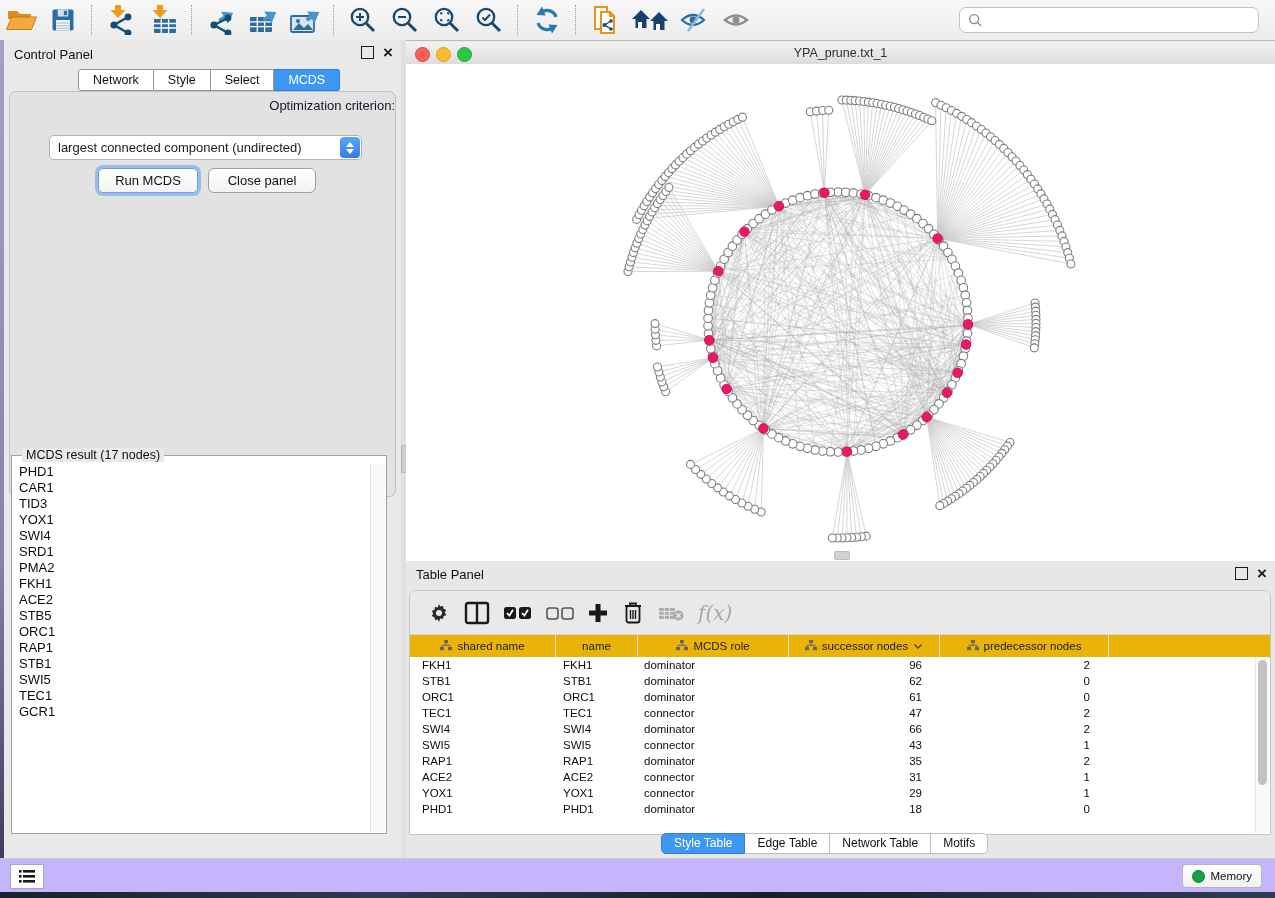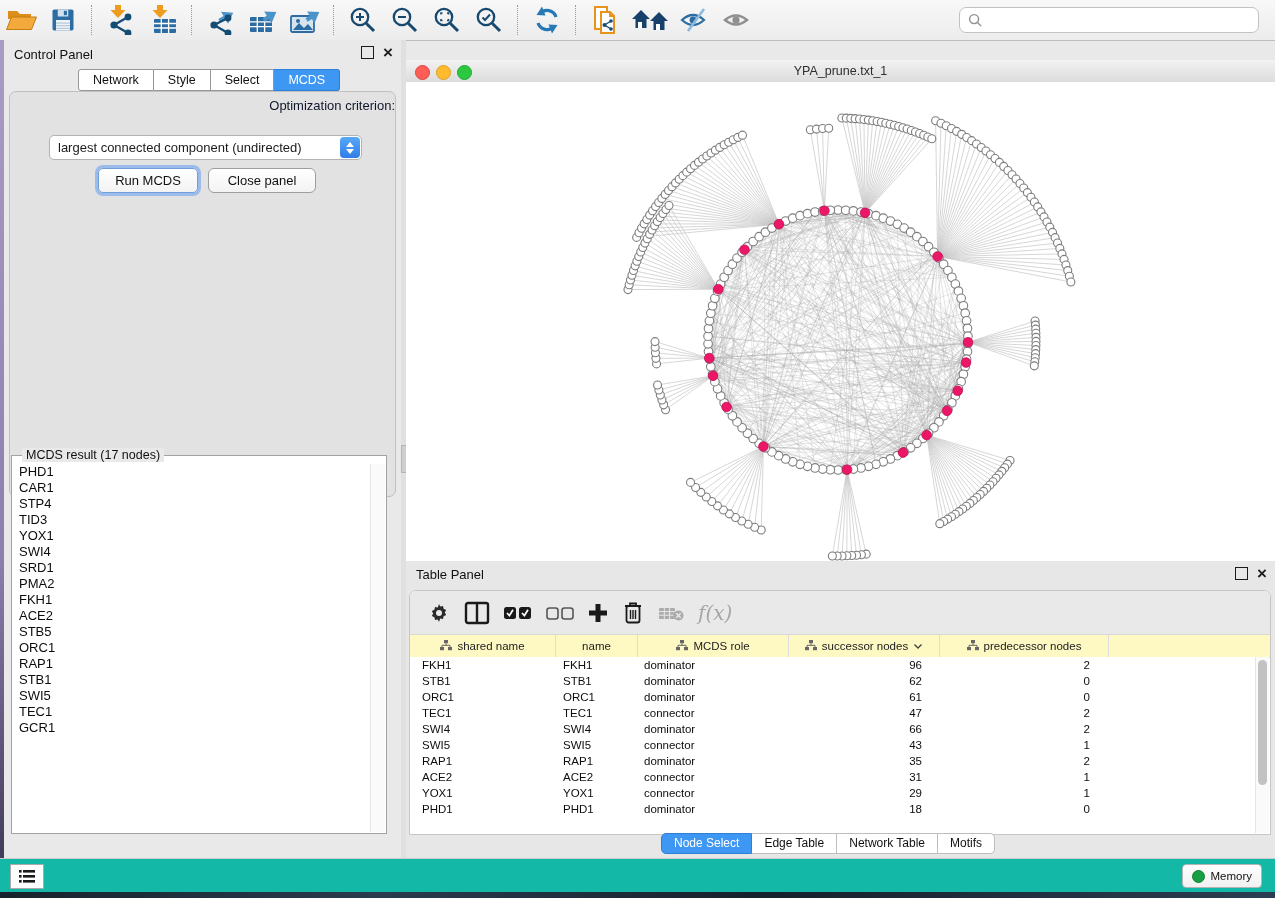--- a/index.html
+++ b/index.html
@@ -55,57 +55,57 @@
   #closepanel-btn{left:198px;width:106px;border-radius:6px;}
   #mcds-fieldset{position:absolute;left:7px;top:415px;width:374px;height:377px;
      border:1px solid #a2a2a2;background:#fff;}
   #mcds-legend{position:absolute;left:10px;top:-8px;background:#e9e9e9;padding:0 4px;font-size:12.5px;color:#111;}
   #mcds-list{position:absolute;left:1px;top:8px;right:15px;bottom:1px;overflow:hidden;background:#fff;}
   .mcds-item{font-size:13px;line-height:16px;padding-left:6px;color:#0c0c0c;}
   #mcds-scroll{position:absolute;right:1px;top:8px;width:14px;bottom:1px;background:#fafafa;border-left:1px solid #e4e4e4;}
   
   #net-divider{position:absolute;left:401px;top:40px;width:5px;height:818px;background:#e0e0e0;}
   #net-divider .handle{position:absolute;left:0px;top:405px;width:5px;height:26px;background:#cfcfcf;border:1px solid #b5b5b5;}
-  #network-window{position:absolute;left:406px;top:60px;width:869px;height:519px;}
+  #network-window{position:absolute;left:406px;top:42px;width:869px;height:519px;}
   #net-titlebar{position:absolute;left:0;top:0;right:0;height:22px;
      background:linear-gradient(#f2f2f2,#dcdcdc);border-bottom:1px solid #bdbdbd;
      display:flex;align-items:center;justify-content:center;}
   #net-title{font-size:12.5px;color:#2e2e2e;}
   .lights{position:absolute;left:9px;top:4.5px;display:flex;gap:6px;}
   .light{width:13px;height:13px;border-radius:50%;}
   .light.red{background:#ff5e57;border:0.5px solid #e0443e;}
   .light.yellow{background:#febb2e;border:0.5px solid #dfa023;}
   .light.green{background:#2bc840;border:0.5px solid #1eaa31;}
   #net-canvas{position:absolute;left:0;top:22px;right:0;bottom:0;background:#ffffff;}
   #net-hscroll{position:absolute;left:428px;bottom:1px;width:14px;height:7px;background:#d2d2d2;border:1px solid #bdbdbd;border-radius:2px;}
   
   #table-panel{position:absolute;left:406px;top:561px;width:869px;height:297px;background:#e7e7e7;}
   #tp-titlebar{position:absolute;left:0;top:0;right:0;height:26px;display:flex;align-items:center;}
   #tp-container{position:absolute;left:3px;top:29px;width:860px;height:243px;background:#fff;
      border:1px solid #c6c6c6;border-radius:7px 7px 0 0;overflow:hidden;}
   #tp-toolbar{position:absolute;left:0;top:0;right:0;height:43px;background:#e9e9e9;
      display:flex;align-items:center;gap:14px;padding-left:18px;}
   .tp-icon{display:flex;align-items:center;justify-content:center;height:30px;}
-  #tp-header{position:absolute;left:0;top:43px;right:0;height:22px;background:#fef9c3;
+  #tp-header{position:absolute;left:0;top:43px;right:0;height:22px;background:#eab308;
      border-top:1px solid #d7d7d7;border-bottom:1px solid #d7d7d7;display:flex;}
   .th-col{display:flex;align-items:center;justify-content:center;gap:5px;font-size:11.5px;color:#222;
      border-right:1px solid #ddd;position:relative;}
   #tp-rows{position:absolute;left:0;top:66px;right:14px;bottom:0;background:#fff;overflow:hidden;}
   .t-row{display:flex;height:16px;align-items:center;}
   .t-cell{font-size:11.5px;color:#0d0d0d;white-space:nowrap;overflow:hidden;}
   #tp-vscroll{position:absolute;right:1px;top:66px;width:13px;bottom:1px;background:#fafafa;border-left:1px solid #e6e6e6;}
   #tp-vthumb{position:absolute;left:1.5px;top:3px;width:9px;height:125px;background:#c2c2c2;border-radius:5px;}
   #tp-tabs{position:absolute;left:255px;top:272px;height:21px;display:flex;}
   .tp-tab{height:19px;line-height:19px;padding:0 12px;font-size:12px;background:#fff;
      border:1px solid #bdbdbd;border-left:none;color:#111;}
   .tp-tab:first-child{border-left:1px solid #bdbdbd;border-radius:5px 0 0 5px;}
   .tp-tab:last-child{border-radius:0 5px 5px 0;}
   .tp-tab.active{background:#3e97f2;border-color:#2f7fd6;color:#fff;}
   
-  #status-bar{position:absolute;left:0;top:858px;width:1275px;height:33px;background:#14b8a6;
+  #status-bar{position:absolute;left:0;top:858px;width:1275px;height:33px;background:#c4b5fd;
      border-top:1px solid #cbcbcb;}
   #list-btn{position:absolute;left:10px;top:5px;width:32px;height:23px;background:#fdfdfd;
      border:1px solid #ababab;display:flex;align-items:center;justify-content:center;}
   #memory-btn{position:absolute;right:13px;top:5px;height:22px;background:linear-gradient(#fff,#f1f1f1);
      border:1px solid #b5b5b5;border-radius:4px;display:flex;align-items:center;gap:5px;padding:0 9px;}
   #memory-btn .dot{width:11px;height:11px;border-radius:50%;background:#169f43;border:1px solid #0d8334;}
   #memory-btn span.lbl{font-size:11.5px;color:#111;}
 </style>
 </head>
 <body>
@@ -286,21 +286,20 @@
         </span>
       </div>
       <div class="cp-btn" id="run-btn">Run MCDS</div>
       <div class="cp-btn" id="closepanel-btn">Close panel</div>
     </div>
     <div id="mcds-fieldset">
       <span id="mcds-legend">MCDS result (17 nodes)</span>
       <div id="mcds-list">
           <div class="mcds-item">PHD1</div>
           <div class="mcds-item">CAR1</div>
-          <div class="mcds-item">STP4</div>
           <div class="mcds-item">TID3</div>
           <div class="mcds-item">YOX1</div>
           <div class="mcds-item">SWI4</div>
           <div class="mcds-item">SRD1</div>
           <div class="mcds-item">PMA2</div>
           <div class="mcds-item">FKH1</div>
           <div class="mcds-item">ACE2</div>
           <div class="mcds-item">STB5</div>
           <div class="mcds-item">ORC1</div>
           <div class="mcds-item">RAP1</div>
@@ -1444,21 +1443,21 @@
             <div class="t-cell" style="width: 150px; text-align: left; box-sizing: border-box; padding: 0px 0px 0px 8px;">dominator</div>
             <div class="t-cell" style="width: 150px; text-align: right; box-sizing: border-box; padding: 0px 14px 0px 0px;">18</div>
             <div class="t-cell" style="width: 168px; text-align: right; box-sizing: border-box; padding: 0px 14px 0px 0px;">0</div>
           </div>
         </div>
       <div id="tp-vscroll">
         <div id="tp-vthumb"></div>
       </div>
     </div>
     <div id="tp-tabs">
-        <div class="tp-tab active">Node Select</div>
+        <div class="tp-tab active">Style Table</div>
         <div class="tp-tab">Edge Table</div>
         <div class="tp-tab">Network Table</div>
         <div class="tp-tab">Motifs</div>
       </div>
   </div>
 
   <div id="status-bar">
     <div id="list-btn">
       <svg width="18" height="15" viewBox="0 0 18 15">
         <rect x="1" y="1" width="2.6" height="2.6" fill="#1a1a1a"></rect>

